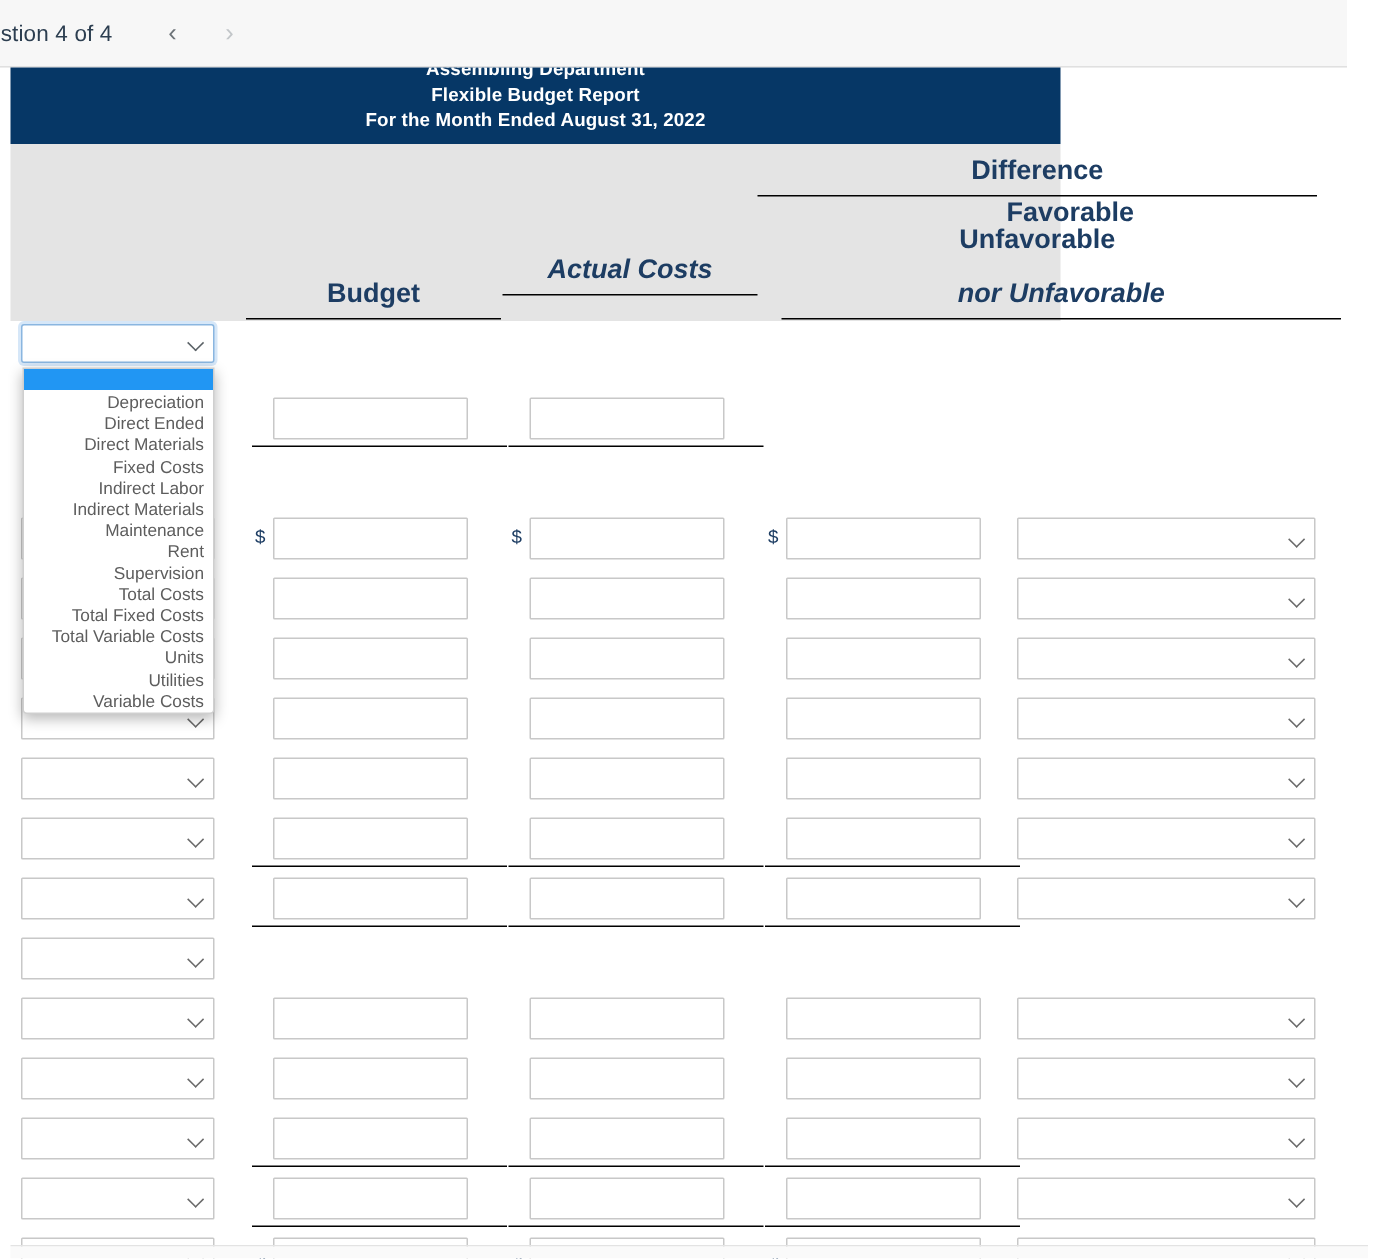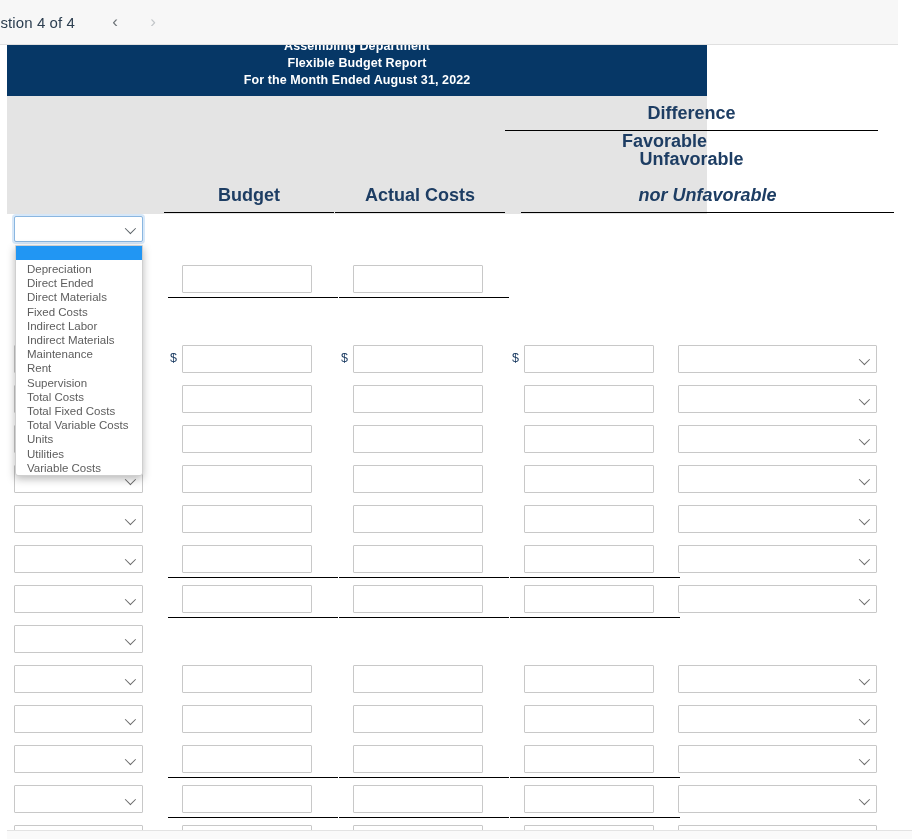--- a/index.html
+++ b/index.html
@@ -92,21 +92,21 @@
   }
   .dd-list{
     position:absolute; left:1px; top:29px; width:128px;
     background:#fff; border:1px solid #cfcfcf;
     box-shadow:0 3px 9px rgba(0,0,0,.28);
     padding:0; margin:0; list-style:none;
     border-radius:0 0 3px 3px;
   }
   .dd-item{
     font-size:11.5px; line-height:14.2px; color:#5d5d5d;
-    padding:0 6px 0 11px; white-space:nowrap; cursor:default;
+    padding:0 6px 0 11px; white-space:nowrap; cursor:default;text-align:right;
   }
   .dd-item.blank{ background:#2196f3; height:14px; }
   .dd-item.first-real{ padding-top:2px; }
 
   .bottom-rule{
     position:absolute; left:7px; top:830px; width:905px; height:0;
     border-top:1px solid #e3e3e3;
   }
   .bottom-fill{
     position:absolute; left:7px; top:831px; width:905px; height:8px; background:#fafafa;
@@ -132,27 +132,27 @@
     <div class="title-block">
       <div class="title-line clipped">Assembling Department</div>
       <div class="title-line">Flexible Budget Report</div>
       <div class="title-line">For the Month Ended August 31, 2022</div>
     </div>
 
     <div class="colhead">
 
       <div class="cell hr-black" style="left:498px; top:7px; width:373px; padding-bottom:6px;">Difference</div>
 
-      <div class="cell" style="left:471px; top:35px; width:373px;">Favorable</div>
+      <div class="cell" style="left:520px; top:35px; width:373px;">Favorable</div>
       <div class="cell" style="left:498px; top:53px; width:373px;">Unfavorable</div>
       <div class="cell hr-black" style="left:514px; top:89px; width:373px; padding-bottom:6px;font-style:italic;">nor Unfavorable</div>
 
       <div class="cell hr-black" style="left:157px; top:89px; width:170px; padding-bottom:6px;">Budget</div>
 
-      <div class="cell hr-black" style="left:328px; top:89px; width:170px; padding-bottom:6px;">Actual Costs</div>
+      <div class="cell hr-black" style="left:328px; top:73px; width:170px; padding-bottom:6px;font-style:italic;">Actual Costs</div>
     </div>
 
     <div class="rows" id="rows">
         <div class="fld input" style="left: 175px; top: 51px; width: 130px;"></div>
         <div class="fld input" style="left: 346px; top: 51px; width: 130px;"></div>
         <div class="uline" style="left: 161px; top: 83px; width: 170px;"></div>
         <div class="uline" style="left: 332px; top: 83px; width: 170px;"></div>
         <div class="sel-box" style="position: absolute; left: 7px; top: 131px; width: 129px;"></div>
         <div class="dollar" style="left: 163px; top: 137px;">$</div>
         <div class="dollar" style="left: 334px; top: 137px;">$</div>

